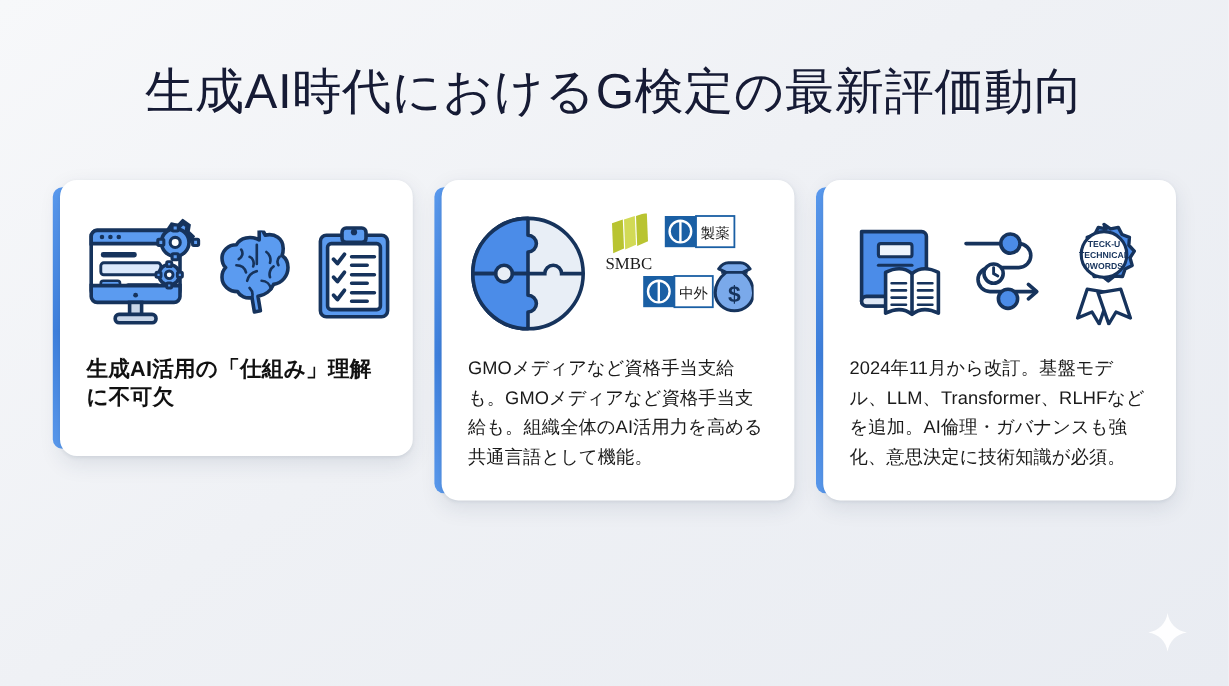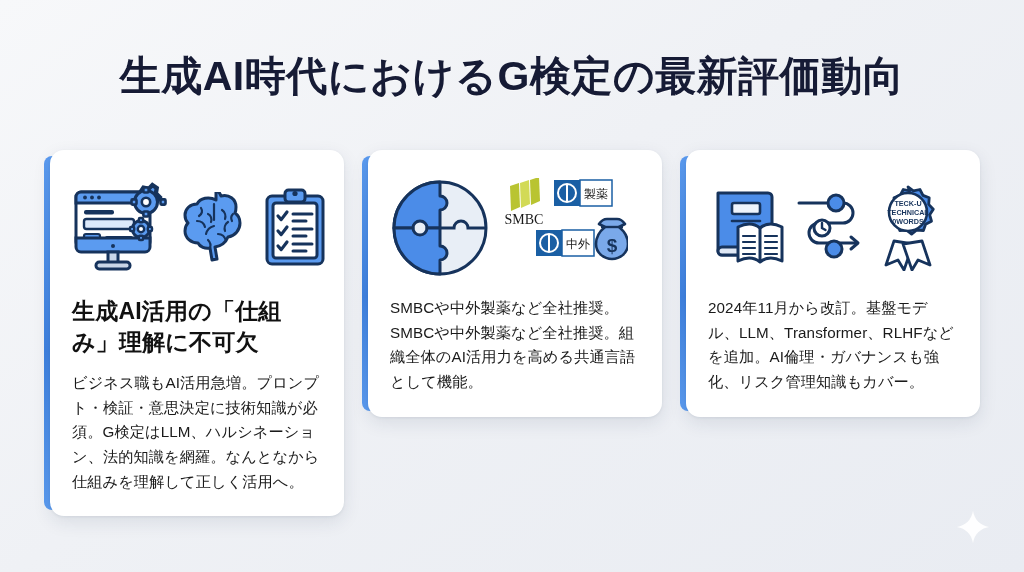--- a/index.html
+++ b/index.html
@@ -29,21 +29,21 @@
 
   
   .page-title {
     position: absolute;
     top: 52px;
     left: 0;
     width: 100%;
     text-align: center;
     font-size: 41px;
     line-height: 1.18;
-    font-weight: 700;
+    font-weight: 400;
     letter-spacing: 0.5px;
     color: #161b35;
     text-shadow: 0 1px 0 rgba(255,255,255,.6);
   }
 
   
   .cards {
     position: absolute;
     top: 150px;
     left: 44px;
@@ -83,38 +83,38 @@
     height: 104px;
     display: flex;
     align-items: center;
     justify-content: flex-start;
     gap: 10px;
     margin-bottom: 16px;
   }
   .card-icons svg { display: block; }
 
   .card-heading {
-    font-size: 23px;
+    font-size: 18px;
     line-height: 1.33;
     font-weight: 700;
     color: #111111;
     letter-spacing: 0.2px;
     margin-bottom: 14px;
   }
 
   .card-body {
     font-size: 15.2px;
     line-height: 1.62;
     color: #1a1a1a;
     letter-spacing: 0.1px;
   }
 
   
   .icons-2 { gap: 6px; }
-  .icons-3 { gap: 4px; }
+  .icons-3 { gap: 4px; justify-content: space-between; }
 </style>
 </head>
 <body>
 
 <div class="page-title">生成AI時代におけるG検定の最新評価動向</div>
 
 <div class="cards">
 
   <div class="card-wrap">
     <div class="accent-bar"></div>
@@ -180,21 +180,20 @@
               <path d="M16 58l3.2 3.6L25 54"></path>
             </g>
             <g stroke="#16335c" stroke-width="3" stroke-linecap="round">
               <path d="M31 26h19M31 33h13M31 41h19M31 48h13M31 56h19M31 63h13"></path>
             </g>
           </svg>
         </span>
       </div>
 
       <div class="card-heading">生成AI活用の「仕組み」理解に不可欠</div>
-      <div class="card-body">ビジネス職もAI活用急増。プロンプト・検証・意思決定に技術知識が必須。G検定はLLM、ハルシネーション、法的知識を網羅。なんとなから仕組みを理解して正しく活用へ。</div>
     </div>
   </div>
 
   <div class="card-wrap">
     <div class="accent-bar"></div>
     <div class="card">
 
       <div class="card-icons icons-2">
 
         <span>
@@ -239,21 +238,21 @@
 
             <g>
               <path d="M103 46c2-3 5-5 8-5h10c3 0 6 2 8 5l-6 3c5 4 9 10 9 17 0 9-8 15-16 15s-16-6-16-15c0-7 4-13 9-17z" fill="#7aa9ea" stroke="#16335c" stroke-width="2.6" stroke-linejoin="round"></path>
               <path d="M105 49h22" fill="none" stroke="#16335c" stroke-width="2.4"></path>
               <text x="116" y="74" font-family="Liberation Sans, sans-serif" font-weight="bold" font-size="19" fill="#16335c" text-anchor="middle">$</text>
             </g>
           </svg>
         </span>
       </div>
 
-      <div class="card-body">SMBCや中外製薬など全社推奨。SMBCや中外製薬など全社推奨。組織全体のAI活用力を高める共通言語として機能。</div>
+      <div class="card-body">GMOメディアなど資格手当支給も。GMOメディアなど資格手当支給も。組織全体のAI活用力を高める共通言語として機能。</div>
     </div>
   </div>
 
   <div class="card-wrap">
     <div class="accent-bar"></div>
     <div class="card">
 
       <div class="card-icons icons-3">
 
         <span>
@@ -290,21 +289,21 @@
             <path d="M52 56l8 24-12-5-6 10-9-26z" fill="#fff" stroke="#16335c" stroke-width="2.8" stroke-linejoin="round"></path>
             <path d="M38 2l5.4 3.8 6.5-1.3 3.1 5.9 6.2 2.4-.5 6.6 4.6 4.8-3.6 5.6 1.8 6.4-5.9 3-2.2 6.3-6.6-.5-5.2 4.1-5.2-4.1-6.6.5-2.2-6.3-5.9-3 1.8-6.4-3.6-5.6 4.6-4.8-.5-6.6 6.2-2.4 3.1-5.9 6.5 1.3z" fill="#4b8ce8" stroke="#16335c" stroke-width="2.8" stroke-linejoin="round"></path>
             <circle cx="38" cy="27" r="19" fill="#ffffff" stroke="#16335c" stroke-width="2.6"></circle>
             <text x="38" y="21" font-family="Liberation Sans, sans-serif" font-size="7.2" font-weight="bold" fill="#16335c" text-anchor="middle">TECK-U</text>
             <text x="38" y="30" font-family="Liberation Sans, sans-serif" font-size="7.2" font-weight="bold" fill="#16335c" text-anchor="middle">TECHNICAL</text>
             <text x="38" y="39" font-family="Liberation Sans, sans-serif" font-size="7.2" font-weight="bold" fill="#16335c" text-anchor="middle">0WORDS</text>
           </svg>
         </span>
       </div>
 
-      <div class="card-body">2024年11月から改訂。基盤モデル、LLM、Transformer、RLHFなどを追加。AI倫理・ガバナンスも強化、リスク管理知識もカバー。</div>
+      <div class="card-body">2024年11月から改訂。基盤モデル、LLM、Transformer、RLHFなどを追加。AI倫理・ガバナンスも強化、意思決定に技術知識が必須。</div>
     </div>
   </div>
 
 </div>
 
 <div class="sparkle">
   <svg viewBox="0 0 40 40">
     <path d="M20 1c1.6 10.4 8.6 17.4 19 19-10.4 1.6-17.4 8.6-19 19-1.6-10.4-8.6-17.4-19-19 10.4-1.6 17.4-8.6 19-19z" fill="#ffffff" opacity="0.95"></path>
   </svg>
 </div>

